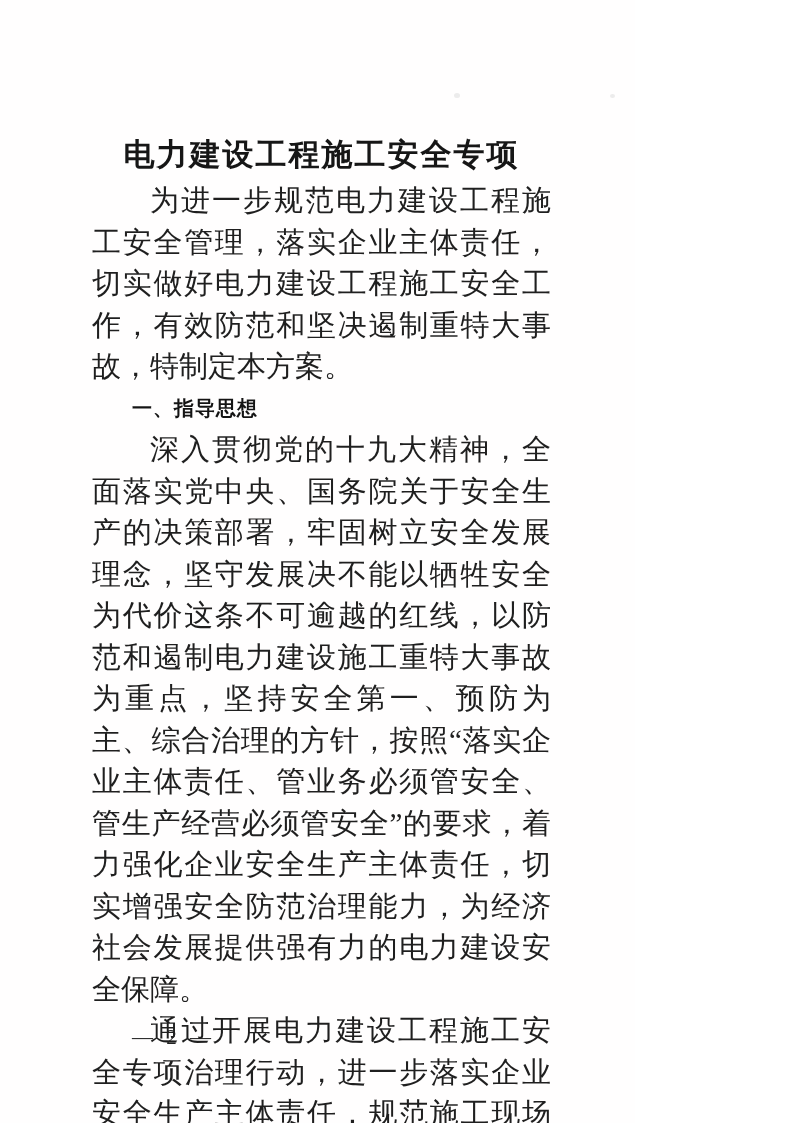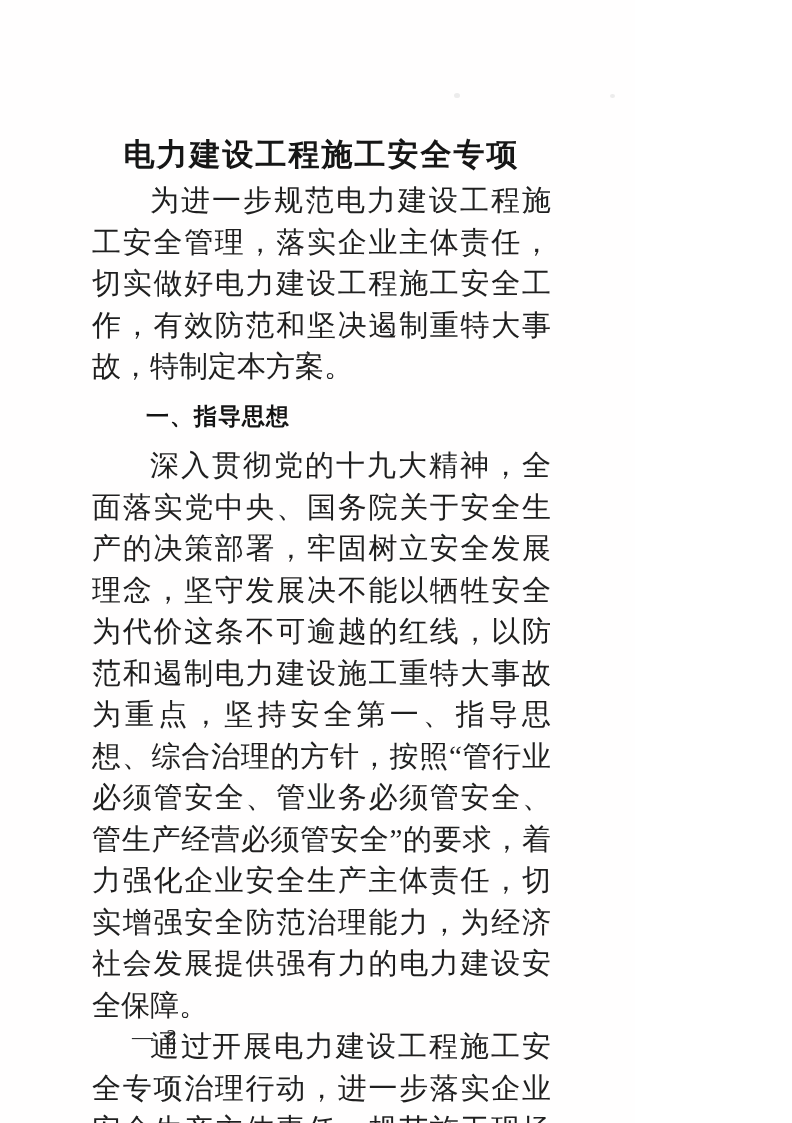--- a/index.html
+++ b/index.html
@@ -34,24 +34,24 @@
   }
   .body-par {
     margin: 0;
     font-size: 29px;
     line-height: 41.5px;
     text-align: justify;
     text-indent: 2em;
     color: #1f1f1f;
   }
   .section-heading {
-    margin: 8px;
+    margin: 0;
     font-family: "DejaVu Sans", "Liberation Sans", sans-serif;
     font-weight: 700;
-    font-size: 23px;
+    font-size: 20px;
     line-height: 41.5px;
     text-indent: 2em;
     color: #141414;
     letter-spacing: 1px;
   }
   .sub-heading {
     margin: 11px;
     font-size: 21.5px;
     line-height: 41.5px;
     text-indent: 2em;
@@ -87,21 +87,21 @@
 
   <div class="content">
 
     <div class="doc-title">
       <div>电力建设工程施工安全专项</div>
     </div>
 
     <p class="body-par intro">为进一步规范电力建设工程施工安全管理，落实企业主体责任，切实做好电力建设工程施工安全工作，有效防范和坚决遏制重特大事故，特制定本方案。</p>
 
     <h3 class="section-heading">一、指导思想</h3>
-    <p class="body-par">深入贯彻党的十九大精神，全面落实党中央、国务院关于安全生产的决策部署，牢固树立安全发展理念，坚守发展决不能以牺牲安全为代价这条不可逾越的红线，以防范和遏制电力建设施工重特大事故为重点，坚持安全第一、指导思想、综合治理的方针，按照“管行业必须管安全、管业务必须管安全、管生产经营必须管安全”的要求，着力强化企业安全生产主体责任，切实增强安全防范治理能力，为经济社会发展提供强有力的电力建设安全保障。</p>
+    <p class="body-par">深入贯彻党的十九大精神，全面落实党中央、国务院关于安全生产的决策部署，牢固树立安全发展理念，坚守发展决不能以牺牲安全为代价这条不可逾越的红线，以防范和遏制电力建设施工重特大事故为重点，坚持安全第一、预防为主、综合治理的方针，按照“落实企业主体责任、管业务必须管安全、管生产经营必须管安全”的要求，着力强化企业安全生产主体责任，切实增强安全防范治理能力，为经济社会发展提供强有力的电力建设安全保障。</p>
 
     <p class="body-par">通过开展电力建设工程施工安全专项治理行动，进一步落实企业安全生产主体责任，规范施工现场安全管理，强化电力隧道施工企业在复杂地质条件下的施工安全意识和应对能力，有效防范和坚决遏制重特大事故发生，实现电力建设安全生产事故起数和伤亡人数进一步下降，为决胜全面建成小康社会提供坚实电力建设安全保障。</p>
 
     <h3 class="section-heading">三、综合治理的方针</h3>
 
     <p class="sub-heading">（一）专项治理范围</p>
 
   </div>
 
   <div class="page-footer">— 2 —</div>

